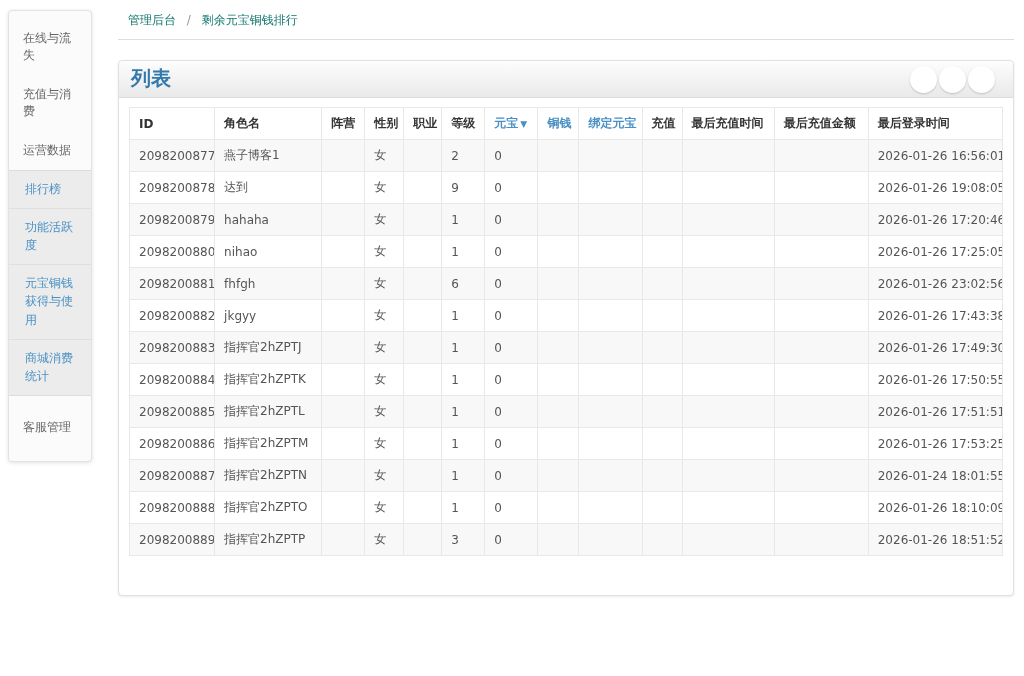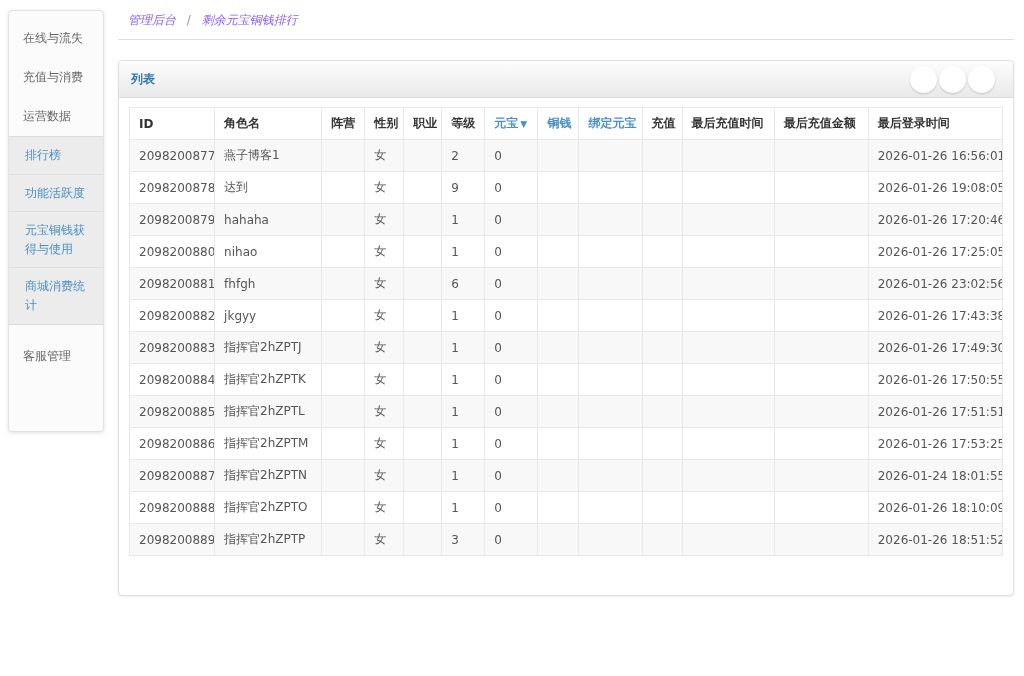--- a/index.html
+++ b/index.html
@@ -1,44 +1,44 @@
 <!DOCTYPE html>
 <html><head>
 <meta charset="utf-8">
 <style>
   * { margin: 0; padding: 0; box-sizing: border-box; }
   html,body { width: 1024px; height: 676px; background: #fff;
     font-family: "DejaVu Sans", "Liberation Sans", sans-serif; font-size: 12px; color: #555; }
   .page { position: relative; width: 1024px; height: 676px; overflow: hidden; background:#fff; }
 
   
-  .sidebar { position: absolute; left: 8px; top: 10px; width: 96px; min-height: 422px;
+  .sidebar { position: absolute; left: 8px; top: 10px; width: 84px; min-height: 422px;
     background: #fbfbfb; border: 1px solid #e2e2e2; border-radius: 4px;
     box-shadow: 0 1px 4px rgba(0,0,0,.12); padding: 8px 0 14px 0; }
   .side-top-item, .side-bottom-item { padding: 11px 14px; color: #666; cursor: pointer; }
   .submenu { background: #ececec; border-top: 1px solid #dcdcdc; border-bottom: 1px solid #dcdcdc; }
   .sub-item { padding: 9px 8px 9px 16px; color: #4a90c4; border-bottom: 1px solid #dfdfdf;
     line-height: 1.55; cursor: pointer; }
   .sub-item:last-child { border-bottom: none; }
   .sub-item.active { background: #fff; color: #8a8a8a; }
   .side-bottom { padding-top: 12px; }
 
   
   .main { position: absolute; left: 118px; top: 0; width: 896px; }
   .breadcrumb { height: 40px; line-height: 40px; padding-left: 10px;
     border-bottom: 1px solid #ddd; background: #fff; }
-  .breadcrumb a { color: #8b5cf6; text-decoration: none; cursor: pointer; font-style: italic; }
+  .breadcrumb a { color: #0f766e; text-decoration: none; cursor: pointer; }
   .crumb-sep { color: #999; margin: 0 7px; }
 
   .panel { margin-top: 20px; background: #fff; border: 1px solid #e0e0e0; border-radius: 4px;
     box-shadow: 0 1px 3px rgba(0,0,0,.08); min-height: 536px; }
   .panel-header { position: relative; height: 37px; line-height: 37px; padding: 0 12px;
     background: linear-gradient(#fdfdfd, #e9e9e9); border-bottom: 1px solid #dcdcdc;
     border-radius: 4px 4px 0 0; }
-  .panel-title { color: #3279ad; font-weight: bold; font-size: 12px; font-family: Liberation Mono, monospace; }
+  .panel-title { color: #3279ad; font-weight: bold; font-size: 20px; font-family: Liberation Mono, monospace; }
   .circles { position: absolute; right: 18px; top: 5px; display: flex; gap: 2px; }
   .circle { width: 27px; height: 27px; border-radius: 50%; background: #fff;
     box-shadow: 0 1px 2px rgba(0,0,0,.18); cursor: pointer; }
 
   
   .table-wrap { padding: 9px 10px; }
   table { width: 100%; border-collapse: collapse; table-layout: fixed; border-radius: 29px; }
   th, td { border: 1px solid #e8e8e8; padding: 7px 9px; text-align: left;
     font-size: 12px; white-space: nowrap; overflow: hidden; }
   th { color: #333; font-weight: bold; background: #fff; }

